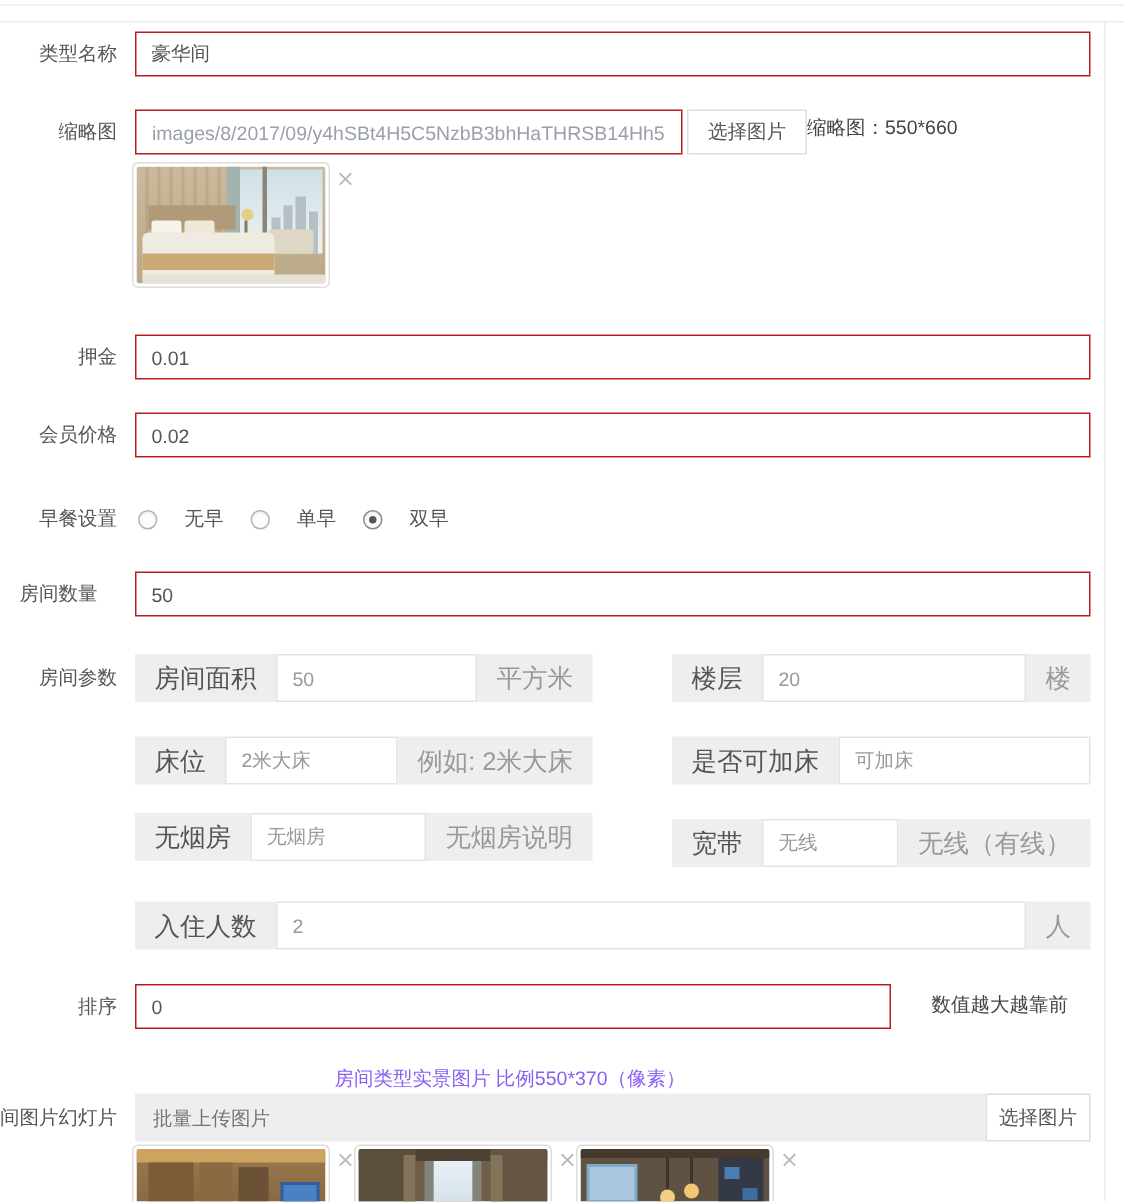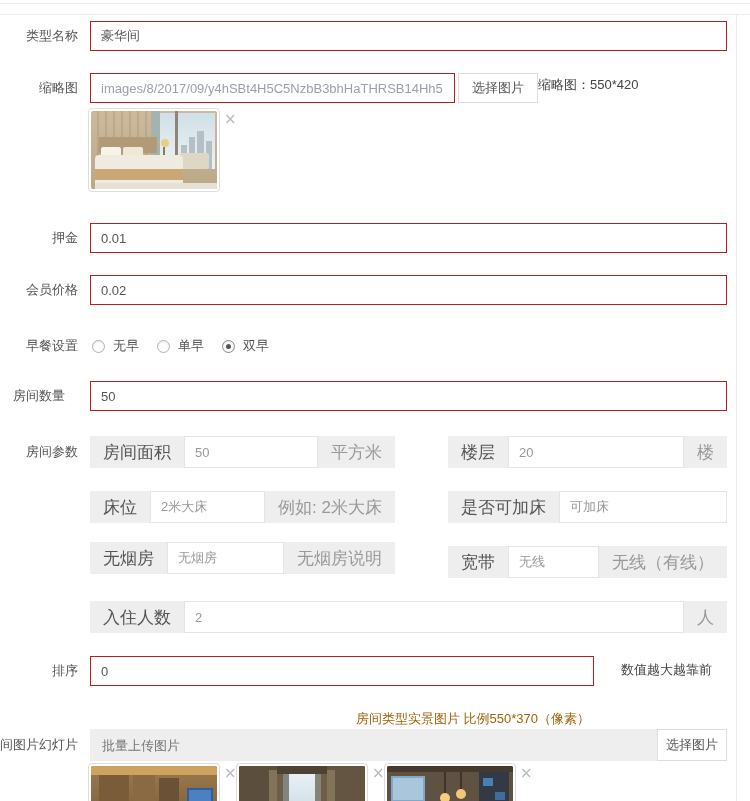--- a/index.html
+++ b/index.html
@@ -26,39 +26,39 @@
 
   
   .thumb-box { position:absolute; background:#fff; border:1px solid #ddd; border-radius:4px;
                padding:2px; width:132px; height:84px; }
   .thumb-box svg { display:block; border-radius:2px; }
   .remove-x { position:absolute; font-size:15px; color:#b9b9b9; line-height:14px; cursor:pointer;
               font-family:"DejaVu Sans", sans-serif; }
 
   
   .radio-row { position:absolute; display:flex; align-items:center; height:30px; gap:18px; }
-  .radio-opt { display:flex; align-items:center; gap:8px; cursor:pointer; }
+  .radio-opt { display:flex; align-items:center; gap:18px; cursor:pointer; }
   .radio-circle { width:13px; height:13px; border-radius:50%; border:1px solid #b3b3b3;
                   background:#fdfdfd; position:relative; display:inline-block;
                   box-shadow: inset 0 1px 2px rgba(0,0,0,.08); }
   .radio-circle.checked { border-color:#8a8a8a; }
   .radio-circle.checked::after { content:""; position:absolute; left:3px; top:3px;
                   width:5px; height:5px; border-radius:50%; background:#555; }
   .radio-label { font-size:13px; color:#555; }
 
   
   .igroup { position:absolute; display:flex; height:32px; align-items:stretch; }
   .igroup .addon { background:#eee; display:flex; align-items:center; padding:0 13px;
                    font-size:17px; color:#555; white-space:nowrap; }
   .igroup .addon.suffix { color:#999; }
   .igroup input { flex:1 1 auto; min-width:0; border:1px solid #e4e4e4; background:#fff;
                   font-size:13px; color:#999; padding:0 10px; outline:none;
                   font-family: inherit; }
 
-  .section-title { position:absolute; font-size:13px; color:#a16207; text-align:right; }
+  .section-title { position:absolute; font-size:13px; color:#8b5cf6; text-align:center; }
 
   .upload-bar { position:absolute; left:90px; top:729px; width:637px; height:32px;
                 background:#eee; display:flex; }
   .upload-bar input { flex:1; border:none; background:transparent; font-size:13px;
                       color:#999; padding:0 12px; outline:none; font-family:inherit; }
   .upload-bar .sel-btn { width:70px; background:#fff; border:1px solid #ddd; font-size:13px;
                          color:#555; cursor:pointer; font-family:inherit; }
 </style>
 </head>
 <body>
@@ -68,21 +68,21 @@
   <div class="hline" style="top:3px;"></div>
   <div class="hline" style="top:14px;"></div>
   <div class="vline" style="left:736px;"></div>
 
   <div class="flabel" style="left:0;top:21px;">类型名称</div>
   <input class="tinput" style="left: 90px; top: 21px; width: 637px;" value="豪华间">
 
   <div class="flabel" style="left:0;top:73px;">缩略图</div>
   <input class="tinput gray" style="left: 90px; top: 73px; width: 365px;" value="images/8/2017/09/y4hSBt4H5C5NzbB3bhHaTHRSB14Hh5.jp">
   <button class="btn" style="left:458px;top:73px;">选择图片</button>
-  <div class="note" style="left:538px;top:70px;">缩略图：550*420</div>
+  <div class="note" style="left:538px;top:70px;">缩略图：550*660</div>
 
   <div class="thumb-box" style="left:88px;top:108px;">
     <svg width="126" height="78" viewBox="0 0 126 78">
       <defs>
         <linearGradient id="sky1" x1="0" y1="0" x2="0" y2="1">
           <stop offset="0" stop-color="#cfe0e8"></stop>
             <stop offset="1" stop-color="#eef2f1"></stop>
         </linearGradient>
         <linearGradient id="wall1" x1="0" y1="0" x2="0" y2="1">
           <stop offset="0" stop-color="#cdb99c"></stop>

